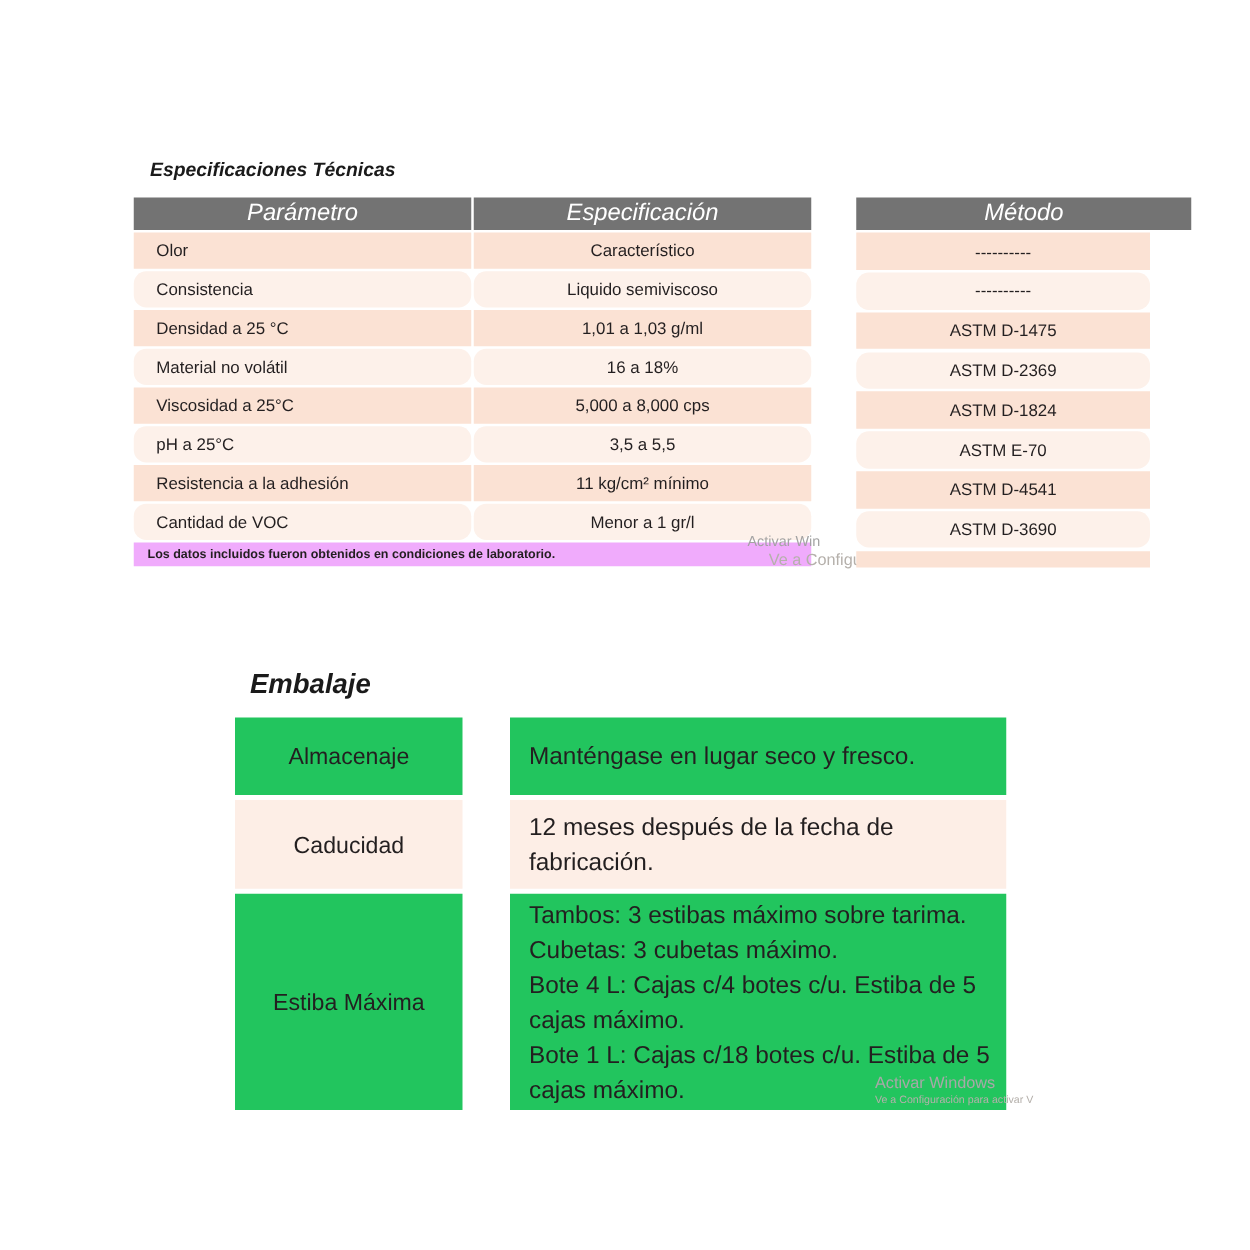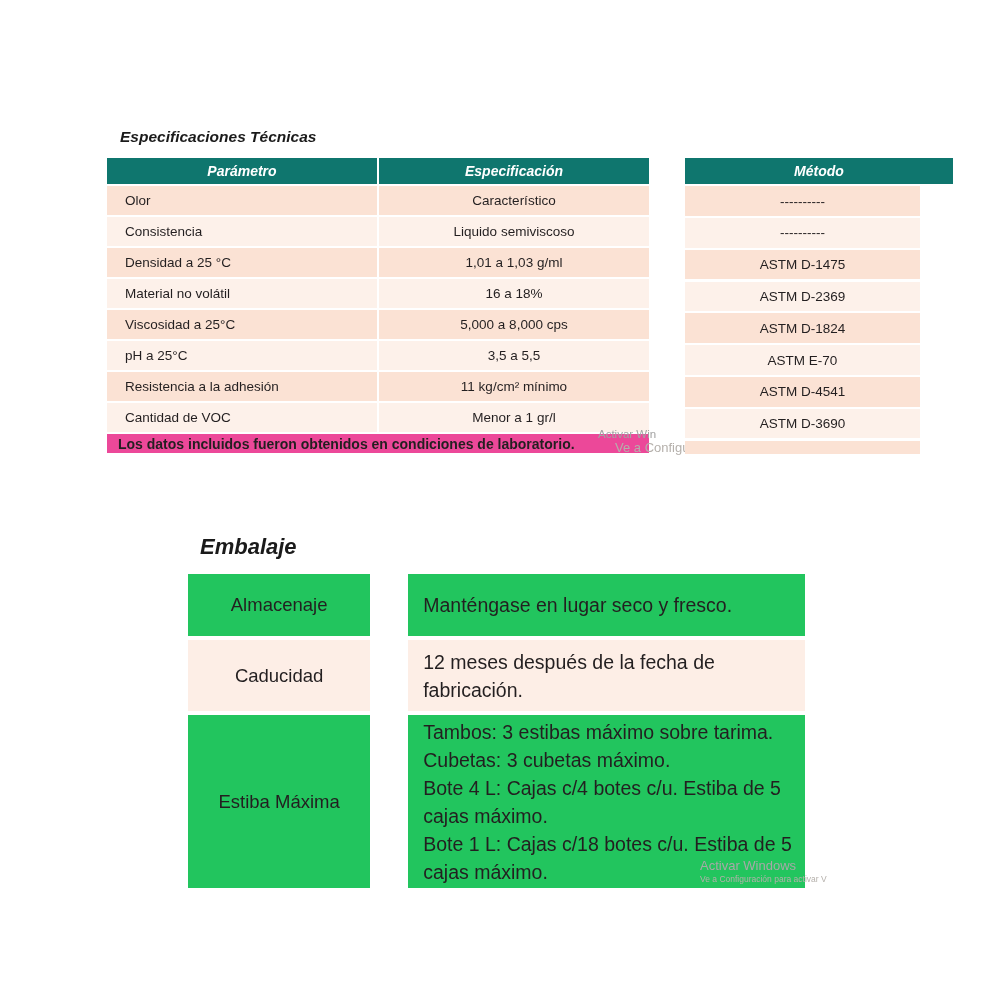--- a/index.html
+++ b/index.html
@@ -22,25 +22,25 @@
     font-style: italic;
     color: #1a1a1a;
   }
   .spec-table { position: absolute; left: 107px; top: 158px; width: 813px; }
   .spec-left { position: absolute; left: 0; top: 0; width: 542px; z-index: 0; }
   .spec-right { position: absolute; left: 545px; top: 0; width: 268px; z-index: 2; padding-left: 33px; }
 
   .spec-hrow { display: flex; gap: 2px; }
   .spec-hcell {
     height: 26px;
-    background: #0f766e;
+    background: #737373;
     color: #ffffff;
-    font-weight: bold;
+    font-weight: normal;
     font-style: italic;
-    font-size: 14px;
+    font-size: 19px;
     display: flex; align-items: center; justify-content: center;
   }
   .spec-hcell.w1 { width: 270px; }
   .spec-hcell.w2 { width: 270px; }
   .spec-hcell.w3 { width: 268px; }
 
   .spec-row { display: flex; gap: 2px; margin-top: 2px; }
   .spec-cell {
     height: 29px;
     font-size: 13.5px;
@@ -48,28 +48,28 @@
   }
   .spec-cell.c1 { width: 270px; padding-left: 18px; }
   .spec-cell.c2 { width: 270px; justify-content: center; }
   .m-cell {
     height: 29.5px;
     margin-top: 2.3px;
     font-size: 13.5px;
     display: flex; align-items: center; justify-content: center;
   }
   .bg-d { background: #fbe2d4; }
-  .bg-l { background: #fdf1ea; }
+  .bg-l { background: #fdf1ea; border-radius: 10px; }
   .m-tail { height: 13px; margin-top: 2.3px; }
 
   .spec-footnote {
     margin-top: 2px;
     height: 19px;
-    background: #ec4899;
-    font-size: 14px;
+    background: #f0abfc;
+    font-size: 10px;
     font-weight: 600;
     display: flex; align-items: center;
     padding-left: 11px;
   }
 
   
   .emb-title {
     position: absolute;
     left: 200px; top: 534px;
     font-size: 22px;

